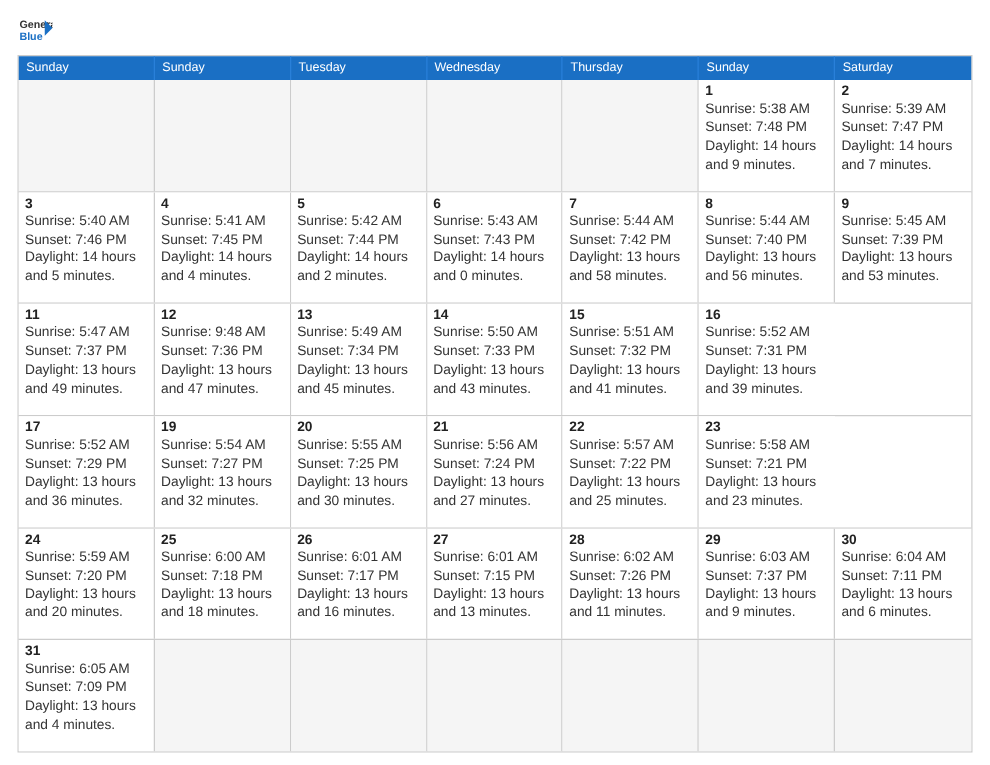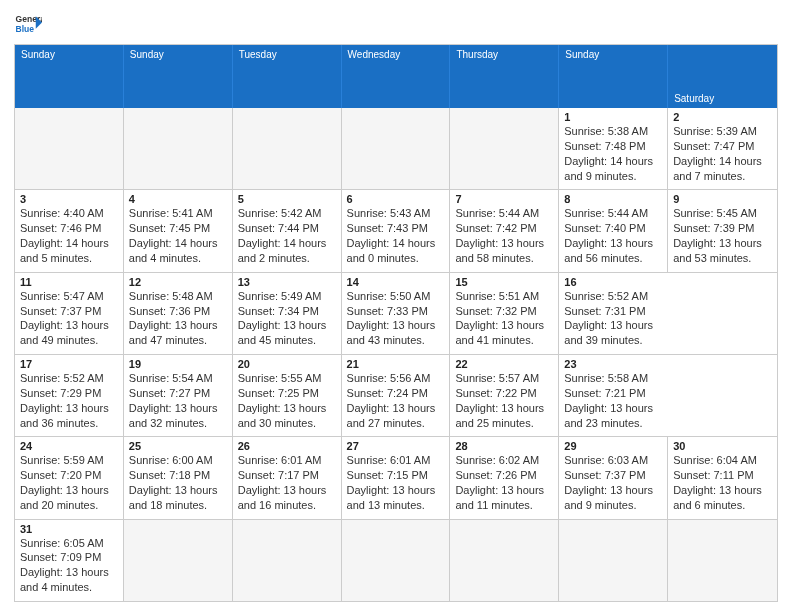--- a/index.html
+++ b/index.html
@@ -59,21 +59,20 @@
     .cal-header-cell {
       color: #fff;
       font-size: 10px;
       font-weight: normal;
       padding: 4px 6px;
       text-align: left;
       border-right: 1px solid #2980d9;
     }
     .cal-header-cell:last-child {
       border-right: none;
-      margin-top: 44px;
     }
     .cal-body {
       display: flex;
       flex-direction: column;
       flex: 1;
     }
     .cal-row {
       display: grid;
       grid-template-columns: repeat(7, 1fr);
       flex: 1;
@@ -156,21 +155,21 @@
             <span class="day-num">2</span>
             <div class="cell-text">Sunrise: 5:39 AM
 Sunset: 7:47 PM
 Daylight: 14 hours
 and 7 minutes.</div>
           </div>
         </div>
         <div class="cal-row">
           <div class="cal-cell">
             <span class="day-num">3</span>
-            <div class="cell-text">Sunrise: 4:40 AM
+            <div class="cell-text">Sunrise: 5:40 AM
 Sunset: 7:46 PM
 Daylight: 14 hours
 and 5 minutes.</div>
           </div>
           <div class="cal-cell">
             <span class="day-num">4</span>
             <div class="cell-text">Sunrise: 5:41 AM
 Sunset: 7:45 PM
 Daylight: 14 hours
 and 4 minutes.</div>
@@ -214,21 +213,21 @@
         <div class="cal-row">
           <div class="cal-cell">
             <span class="day-num">11</span>
             <div class="cell-text">Sunrise: 5:47 AM
 Sunset: 7:37 PM
 Daylight: 13 hours
 and 49 minutes.</div>
           </div>
           <div class="cal-cell">
             <span class="day-num">12</span>
-            <div class="cell-text">Sunrise: 5:48 AM
+            <div class="cell-text">Sunrise: 9:48 AM
 Sunset: 7:36 PM
 Daylight: 13 hours
 and 47 minutes.</div>
           </div>
           <div class="cal-cell">
             <span class="day-num">13</span>
             <div class="cell-text">Sunrise: 5:49 AM
 Sunset: 7:34 PM
 Daylight: 13 hours
 and 45 minutes.</div>

